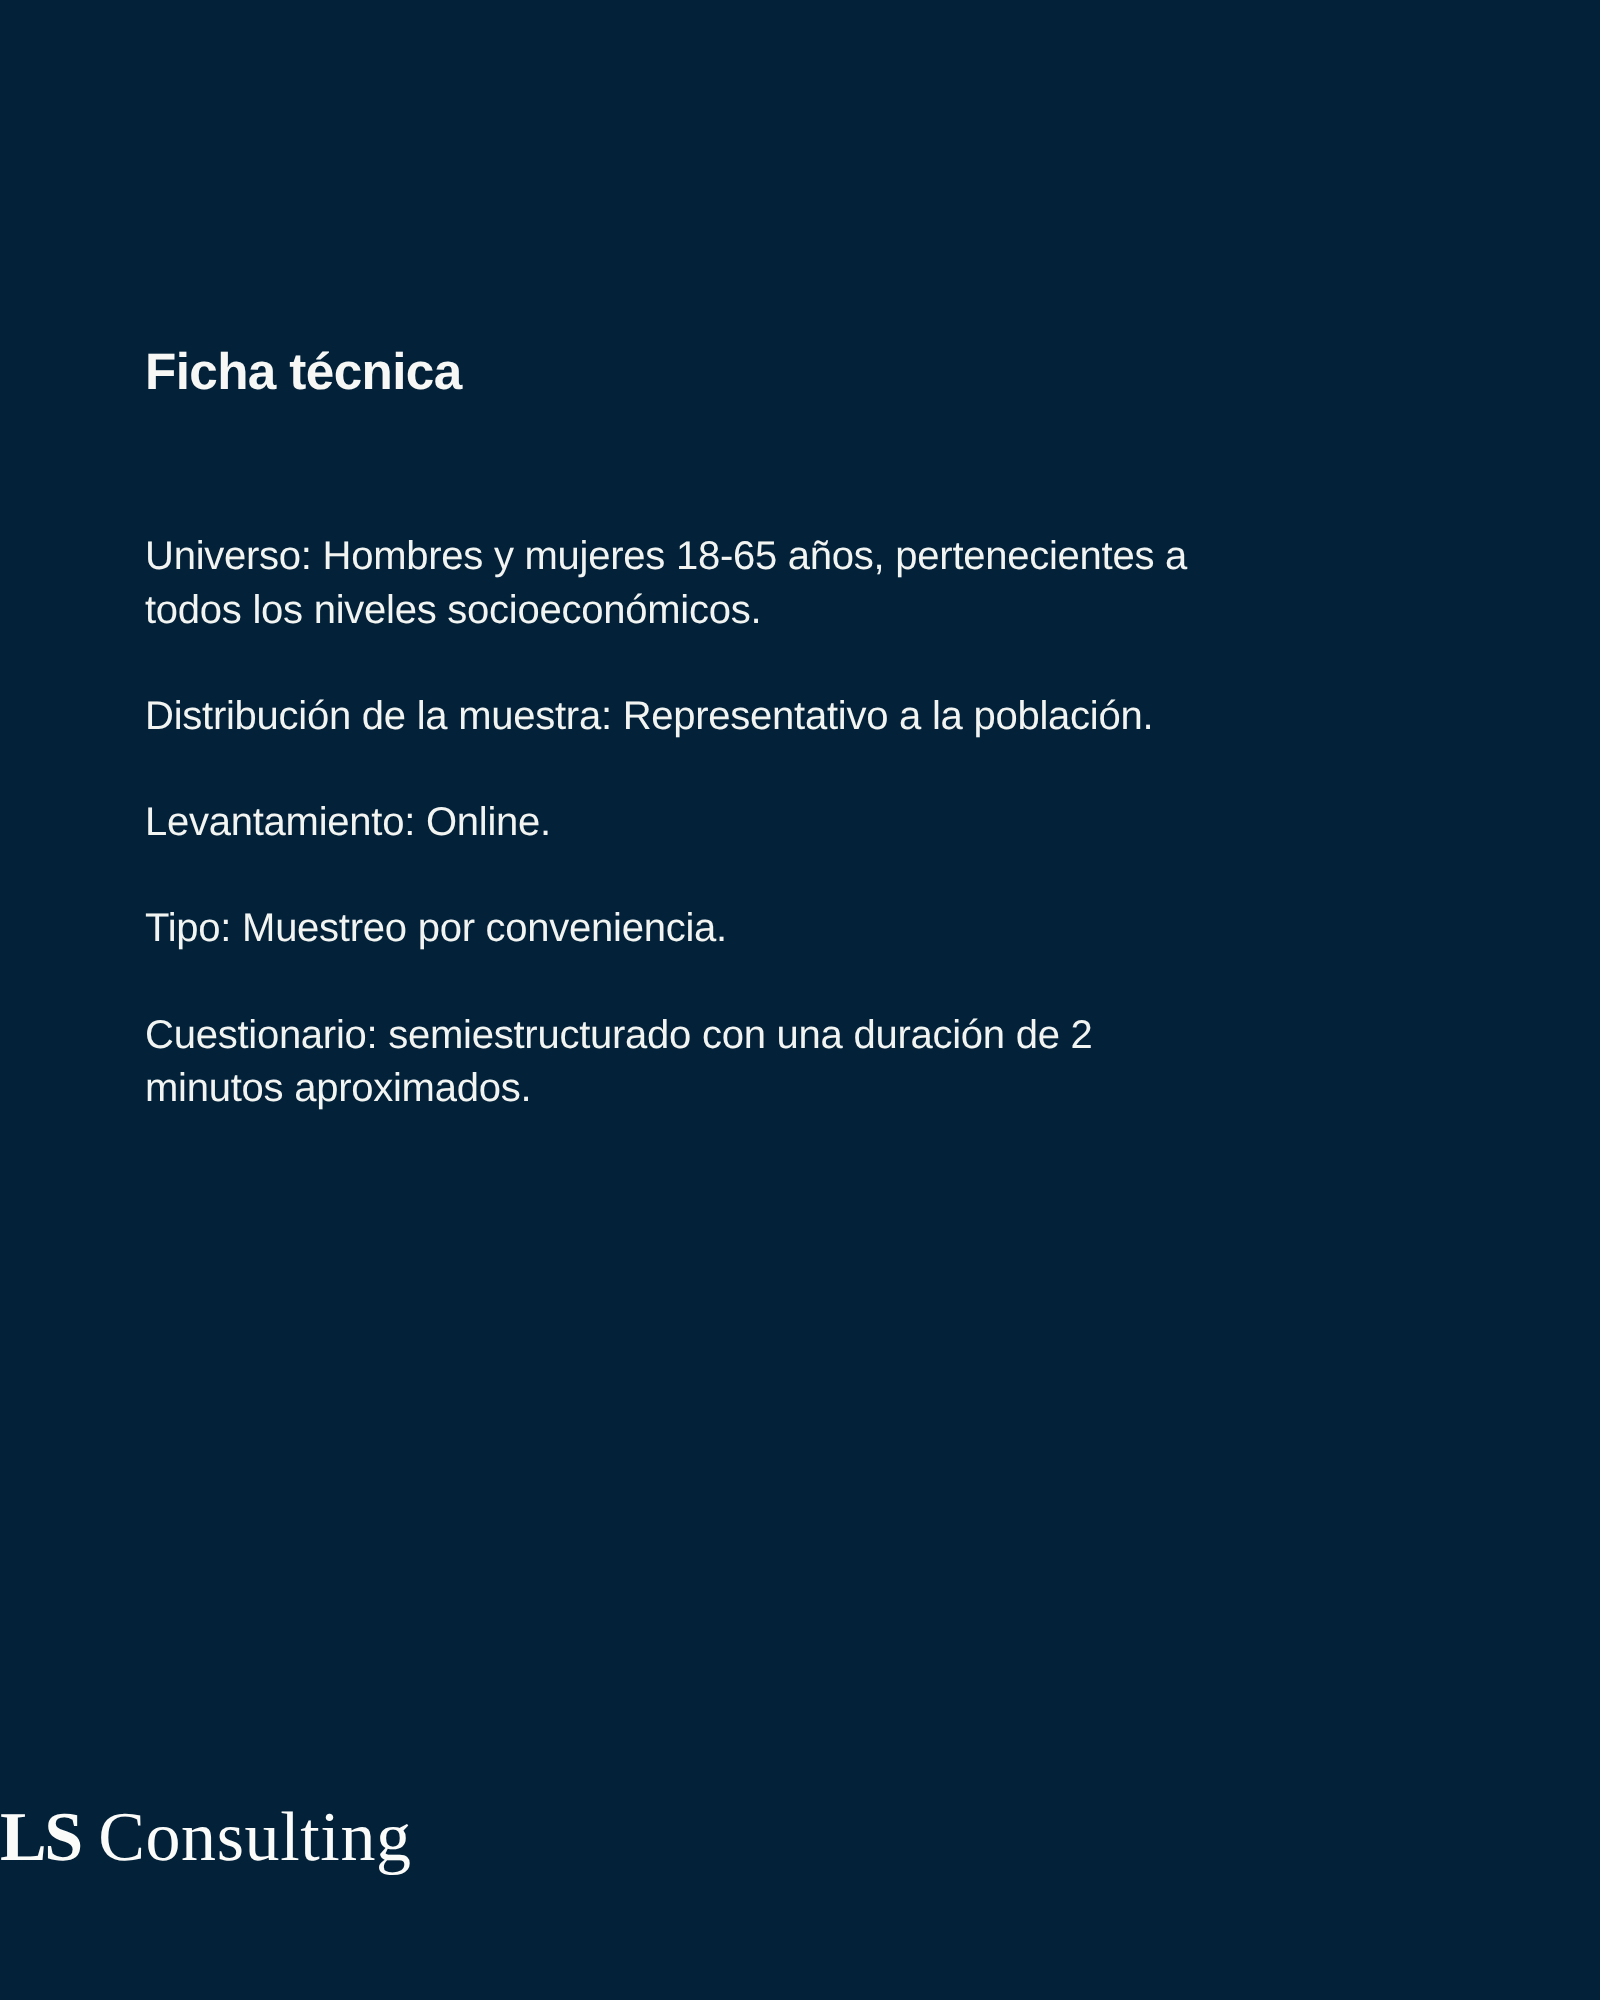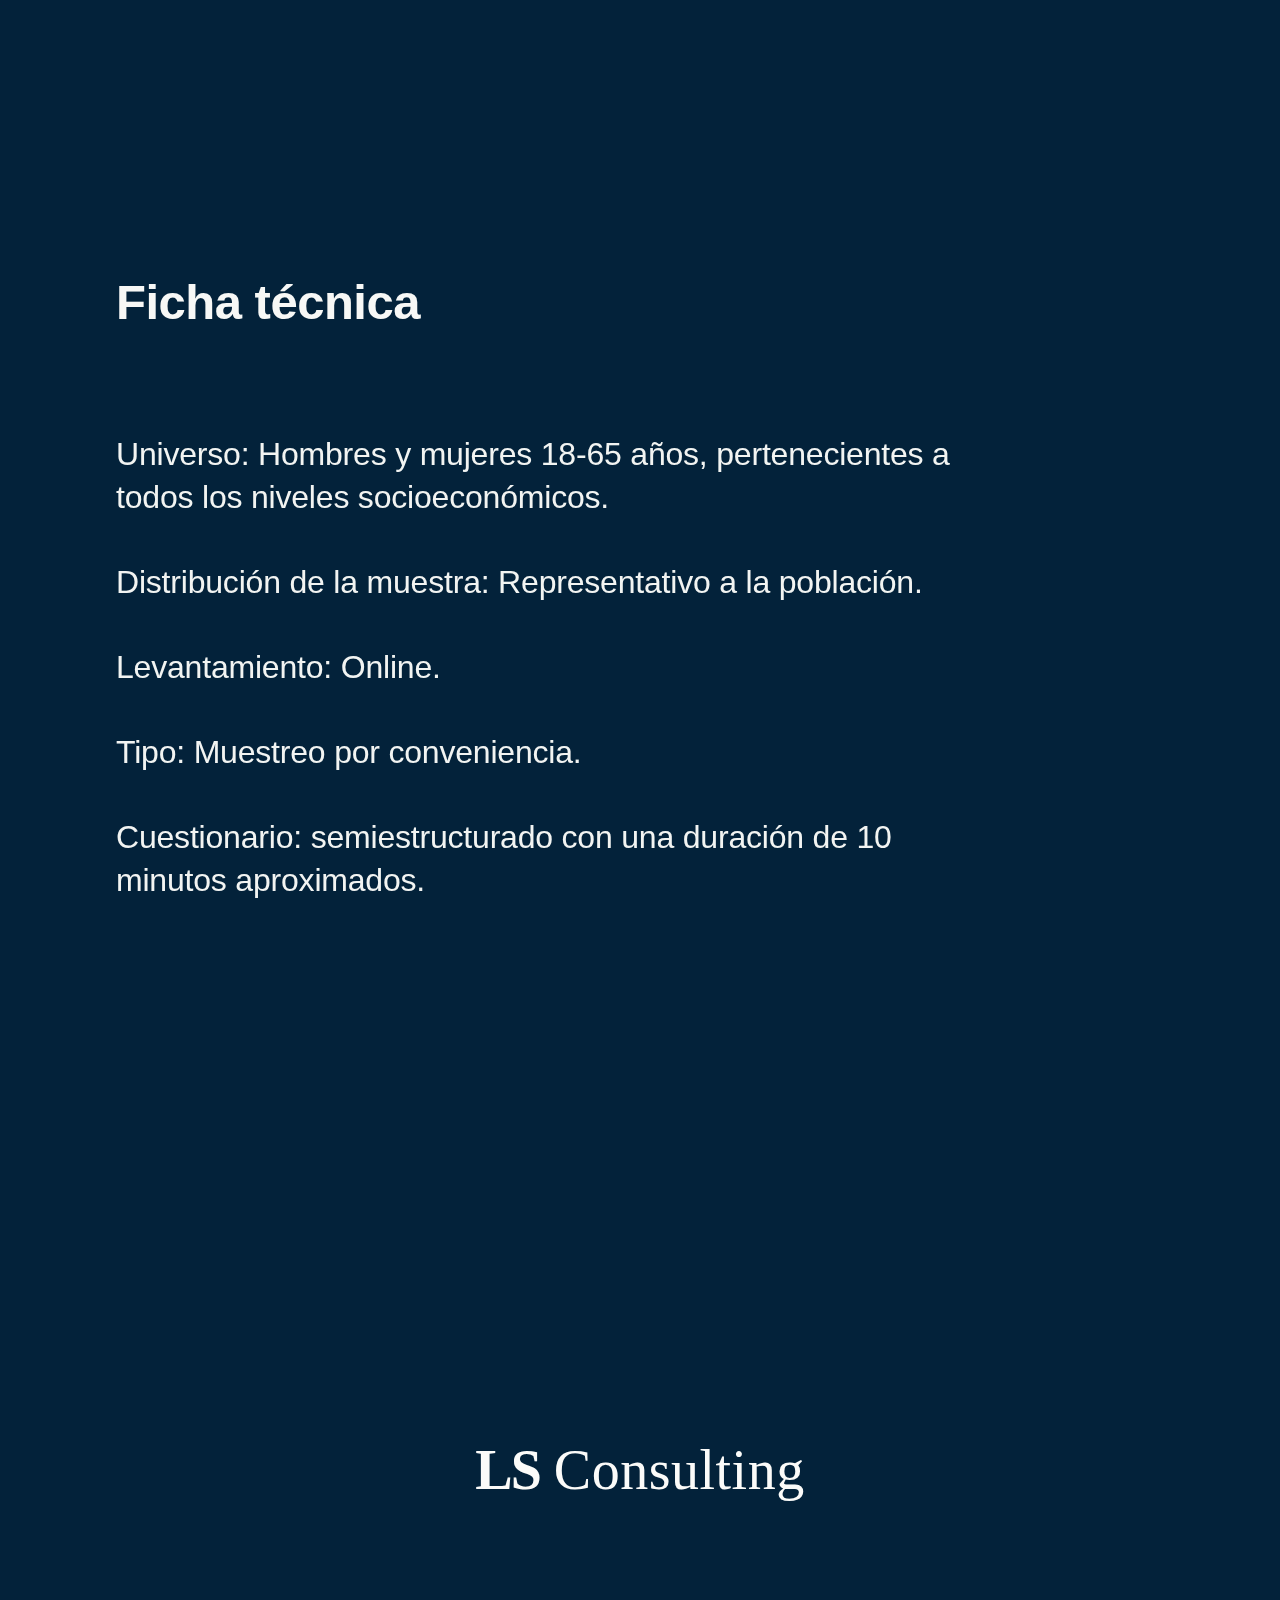--- a/index.html
+++ b/index.html
@@ -18,42 +18,41 @@
   .slide {
     position: relative;
     width: 1280px;
     height: 1600px;
     box-sizing: border-box;
     padding: 272px 100px 0 116px;
     color: #F7F8F6;
   }
   .slide-title {
     margin: 0 0 100px 0;
-    font-size: 49px;
+    font-size: 41px;
     font-weight: 700;
     line-height: 1.25;
     letter-spacing: -0.5px;
     color: #F7F8F6;
   }
   .spec-paragraph {
     margin: 15px 0 42px 0;
     max-width: 980px;
     font-size: 32px;
     font-weight: 400;
     line-height: 43px;
     letter-spacing: -0.2px;
     white-space: pre-line;
     color: #F2F4F2;
   }
   .logo {
     position: absolute;
     left: 0;
     right: 0;
     bottom: 102px;
-    text-align: center;
     font-family: "Liberation Serif", serif;
     color: #FBFBF9;
     line-height: 1;
   }
   .logo-mark {
     font-size: 56px;
     font-weight: 700;
     letter-spacing: -2px;
   }
   .logo-name {
@@ -75,20 +74,20 @@
 
 
 
 
   <p class="spec-paragraph">Distribución de la muestra: Representativo a la población.</p>
 
   <p class="spec-paragraph">Levantamiento: Online.</p>
 
   <p class="spec-paragraph">Tipo: Muestreo por conveniencia.</p>
 
-  <p class="spec-paragraph">Cuestionario: semiestructurado con una duración de 10
+  <p class="spec-paragraph">Cuestionario: semiestructurado con una duración de 2
 minutos aproximados.</p>
 
   <div class="logo">
     <span class="logo-mark">LS</span><span class="logo-name">Consulting</span>
   </div>
 
 </div>
 
 </body></html>

